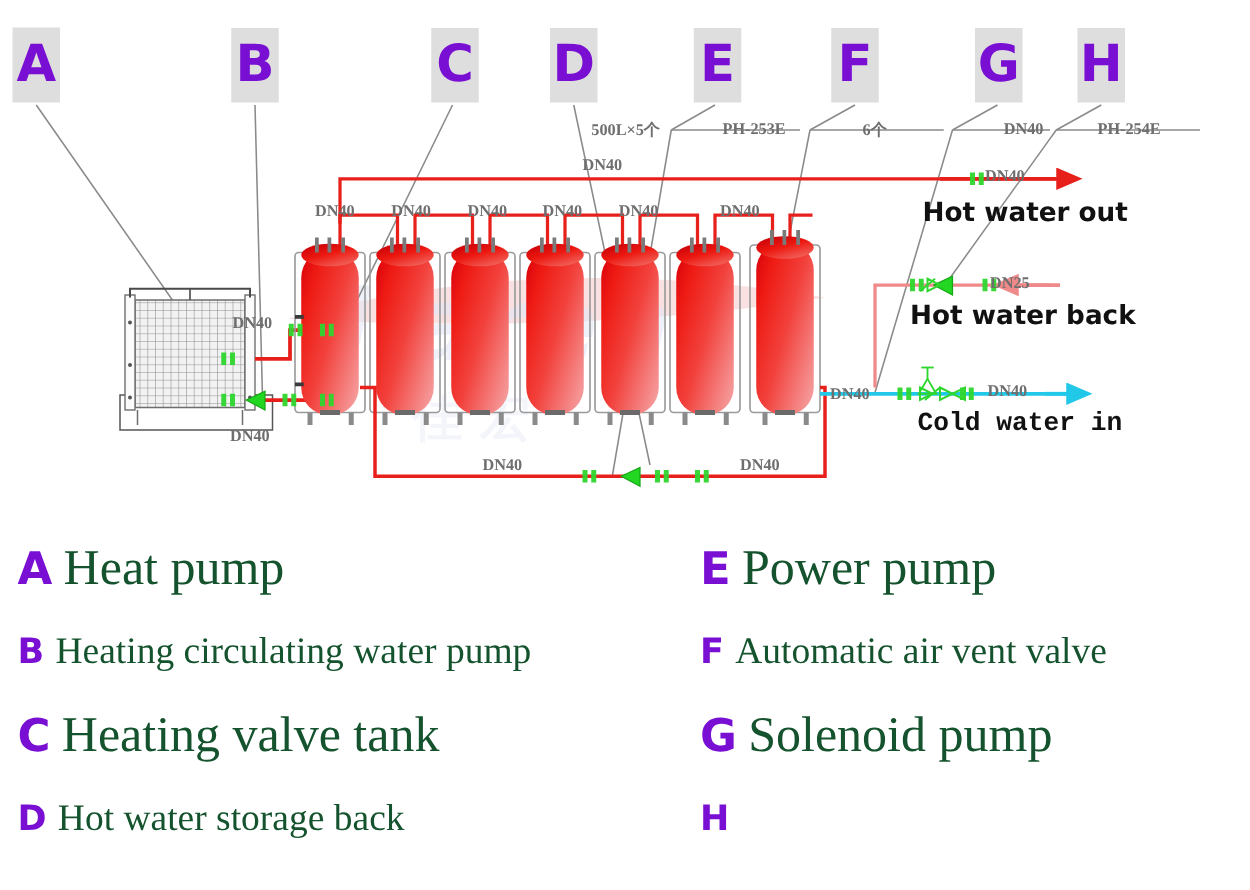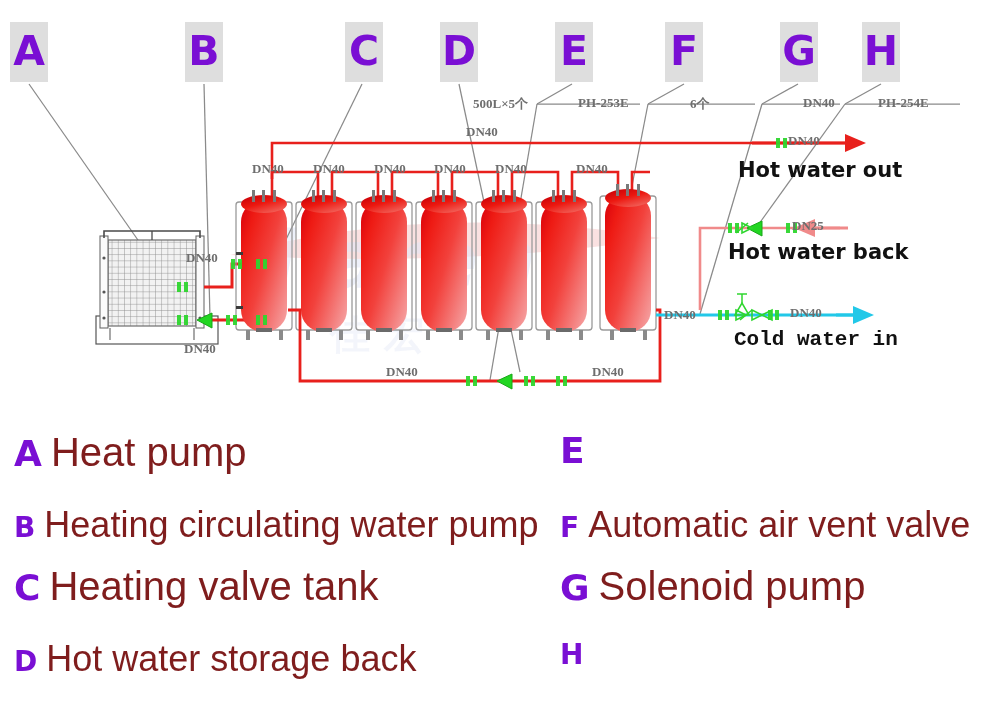--- a/index.html
+++ b/index.html
@@ -42,25 +42,25 @@
   
   #legend{
     position:absolute;left:0;top:412px;width:1000px;height:300px;
   }
   .lgrow{position:absolute;display:flex;align-items:baseline;}
   .lgletter{
     color:#7a0fd4;font-weight:bold;
     font-family:"DejaVu Sans","Liberation Sans",sans-serif;
     margin-right:9px;
   }
-  .lgtext{color:#7f1d1d;font-family:Liberation Sans, sans-serif;}
+  .lgtext{color:#14532d;font-family:Liberation Serif, serif;}
   .big .lgletter{font-size:36px;}
   .big .lgtext{font-size:40px;}
   .small .lgletter{font-size:28px;}
-  .small .lgtext{font-size:36px;}
+  .small .lgtext{font-size:30px;}
 </style>
 </head>
 <body>
 
 <div id="root">
 
   <svg id="diagram" viewBox="0 0 1000 412">
     <defs>
       <linearGradient id="tankGrad" x1="0" y1="0" x2="1" y2="0.85">
         <stop offset="0%" stop-color="#d8000a"></stop>
@@ -361,20 +361,21 @@
       <div class="lgrow big" style="left: 14px; top: 152px;">
         <span class="lgletter">C</span>
         <span class="lgtext">Heating valve tank</span>
       </div>
       <div class="lgrow small" style="left: 14px; top: 226px;">
         <span class="lgletter">D</span>
         <span class="lgtext">Hot water storage back</span>
       </div>
       <div class="lgrow big" style="left: 560px; top: 18px;">
         <span class="lgletter">E</span>
+        <span class="lgtext">Power pump</span>
       </div>
       <div class="lgrow small" style="left: 560px; top: 92px;">
         <span class="lgletter">F</span>
         <span class="lgtext">Automatic air vent valve</span>
       </div>
       <div class="lgrow big" style="left: 560px; top: 152px;">
         <span class="lgletter">G</span>
         <span class="lgtext">Solenoid pump</span>
       </div>
       <div class="lgrow small" style="left: 560px; top: 226px;">

